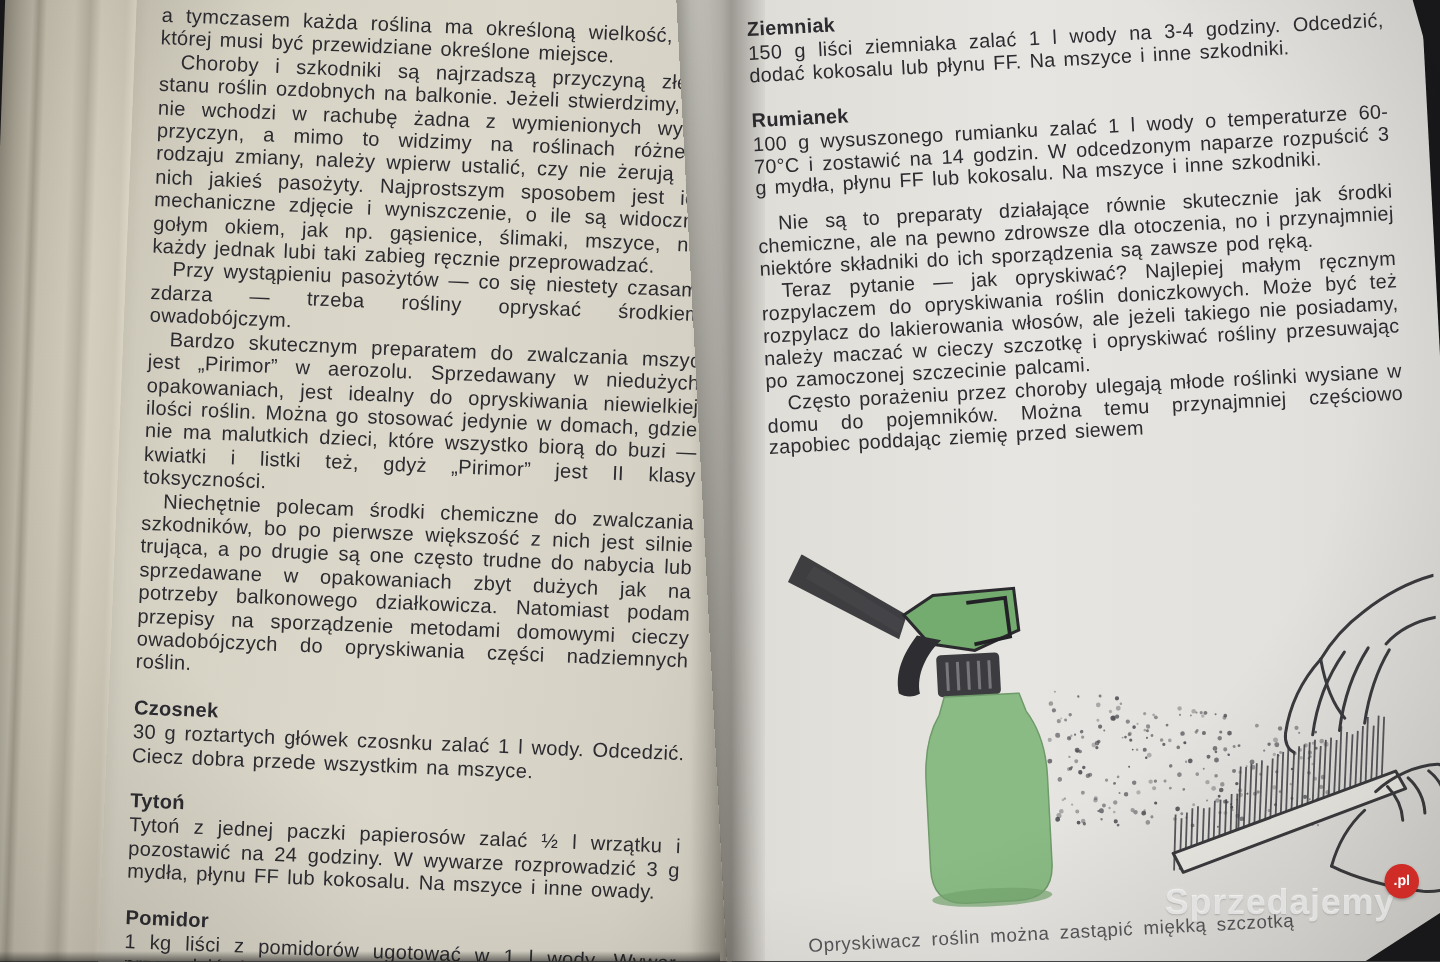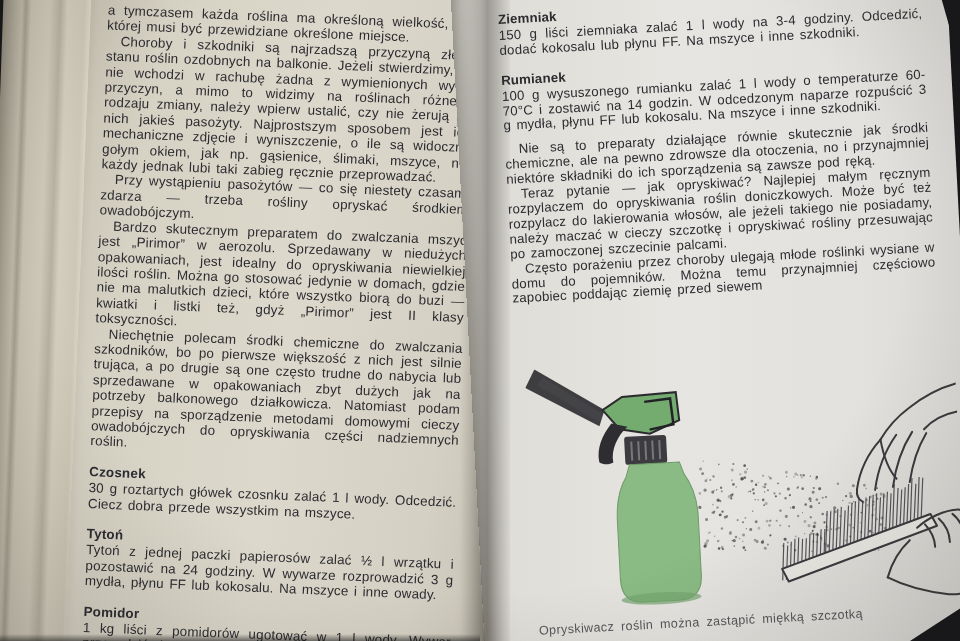--- a/index.html
+++ b/index.html
@@ -434,14 +434,18 @@
 
     <div class="caption">Opryskiwacz roślin można zastąpić miękką szczotką</div>
   </div>
 
   <div class="gutter"></div>
   <div class="corner-tr"></div>
   <div class="corner-br"></div>
   <div class="bottom-shadow"></div>
   <div class="vignette"></div>
 
+  <div class="watermark">
+    <span>Sprzedajemy</span>
+    <span class="badge">.pl</span>
+  </div>
 
 </div>
 
 </body></html>

